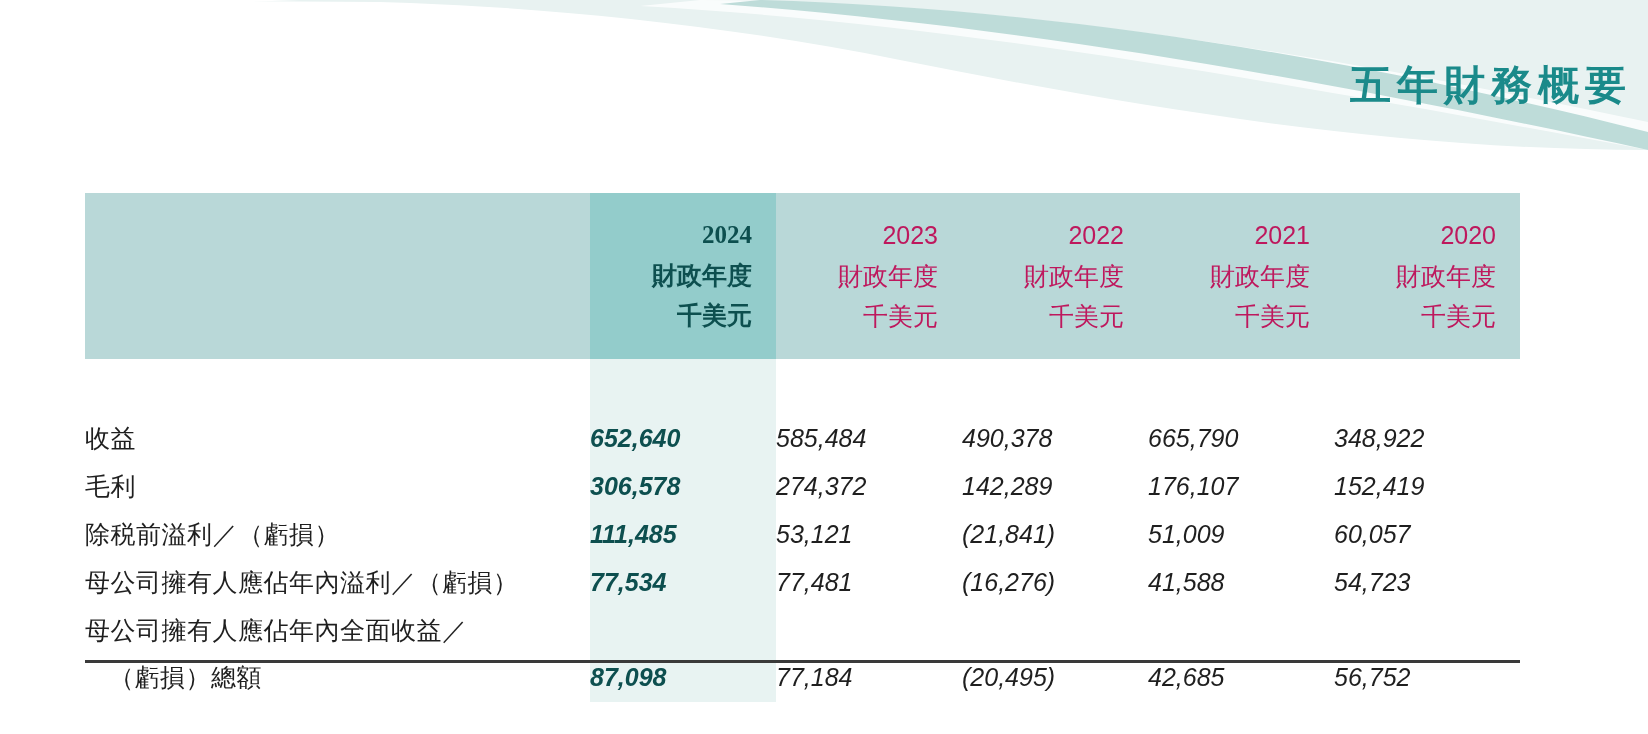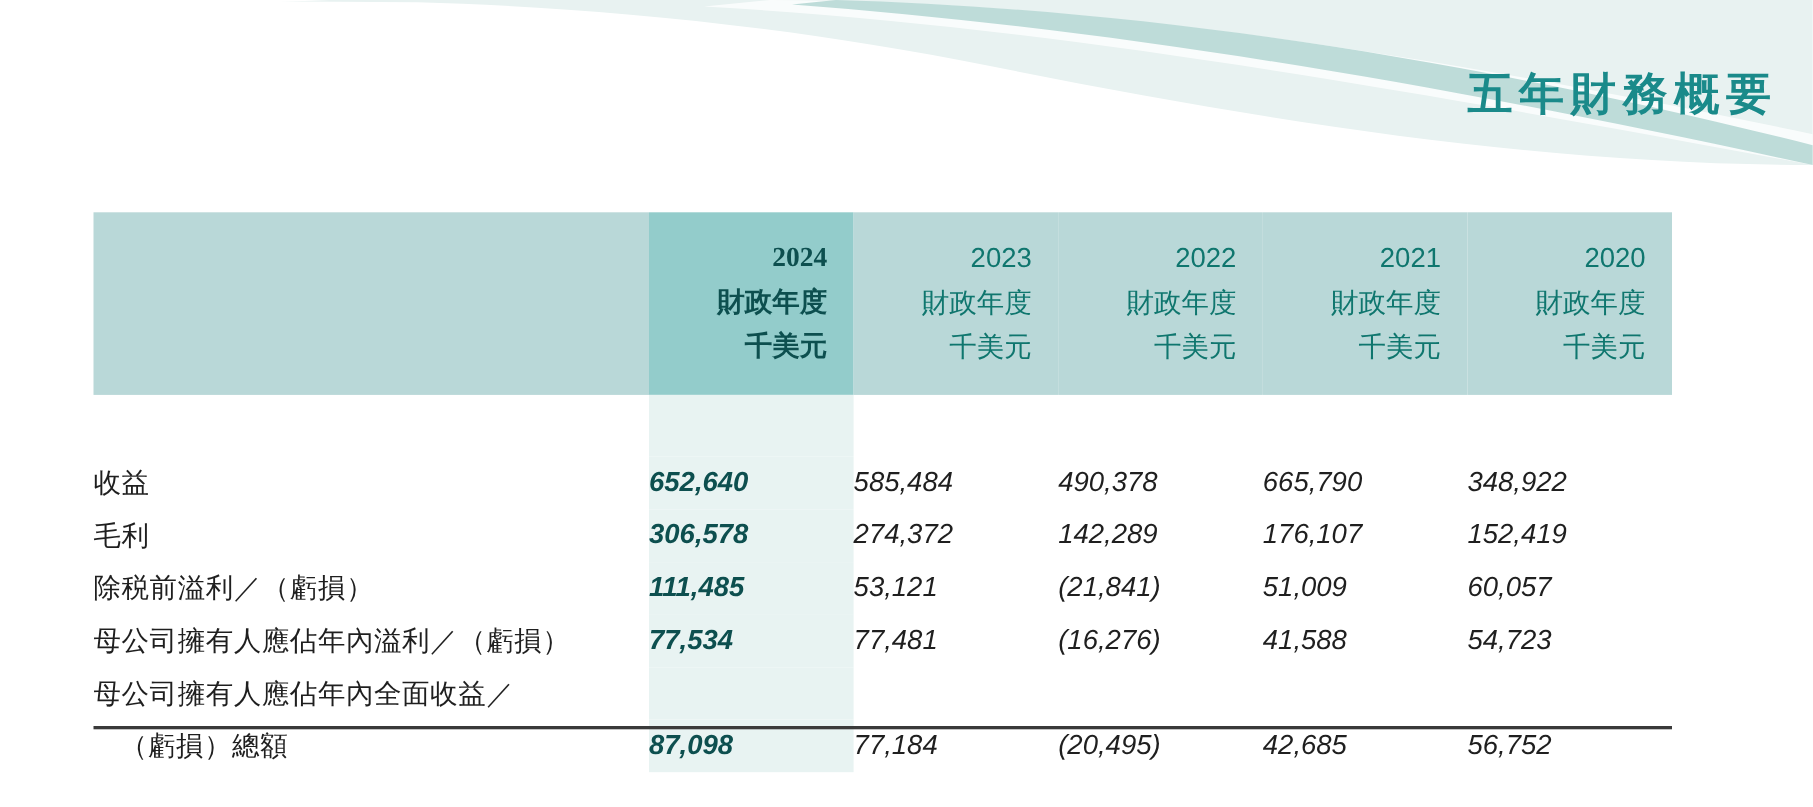--- a/index.html
+++ b/index.html
@@ -25,21 +25,21 @@
     top: 0;
     left: 0;
     width: 1648px;
     height: 150px;
     pointer-events: none;
   }
   
   .title {
     position: absolute;
     top: 58px;
-    right: 32px;
+    right: 16px;
     font-size: 41px;
     font-weight: bold;
     color: #1a8a8a;
     letter-spacing: 6px;
     white-space: nowrap;
   }
   
   .table-wrap {
     position: absolute;
     top: 193px;
@@ -65,21 +65,21 @@
   }
   thead th.cur {
     background: #93cccb;
     font-family: Liberation Serif, serif;
   }
   .head-cell {
     padding: 22px 24px 22px 0;
     text-align: right;
     line-height: 1.62;
     font-size: 25px;
-    color: #0f766e;
+    color: #be185d;
   }
   .head-cell .yr {
     font-size: 25px;
   }
   thead th.cur .head-cell {
     font-weight: bold;
     color: #0d4f4f;
   }
   
   tbody td {

